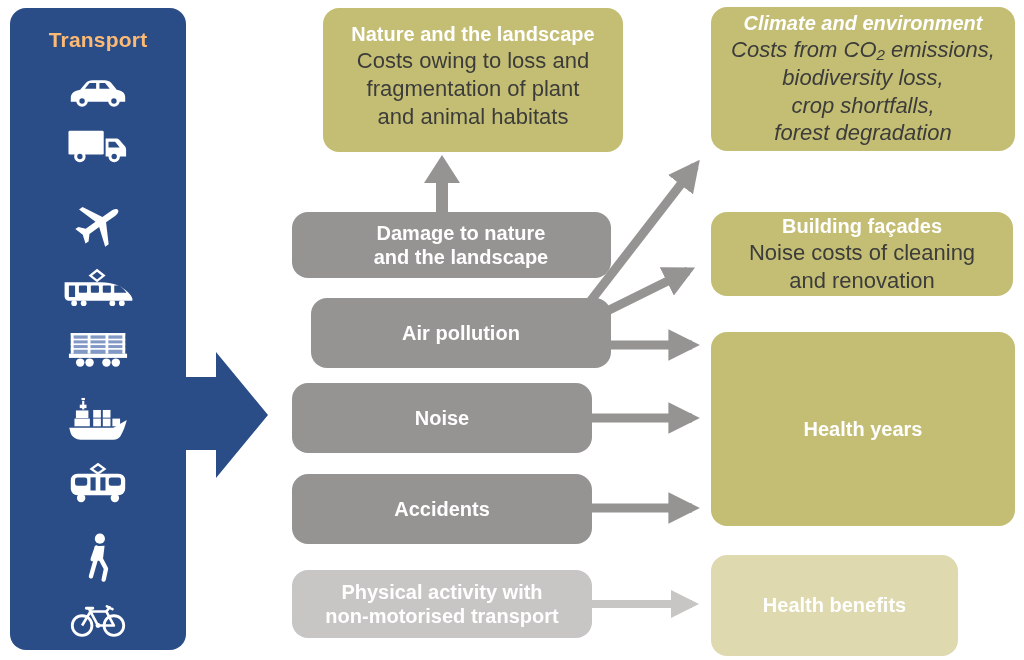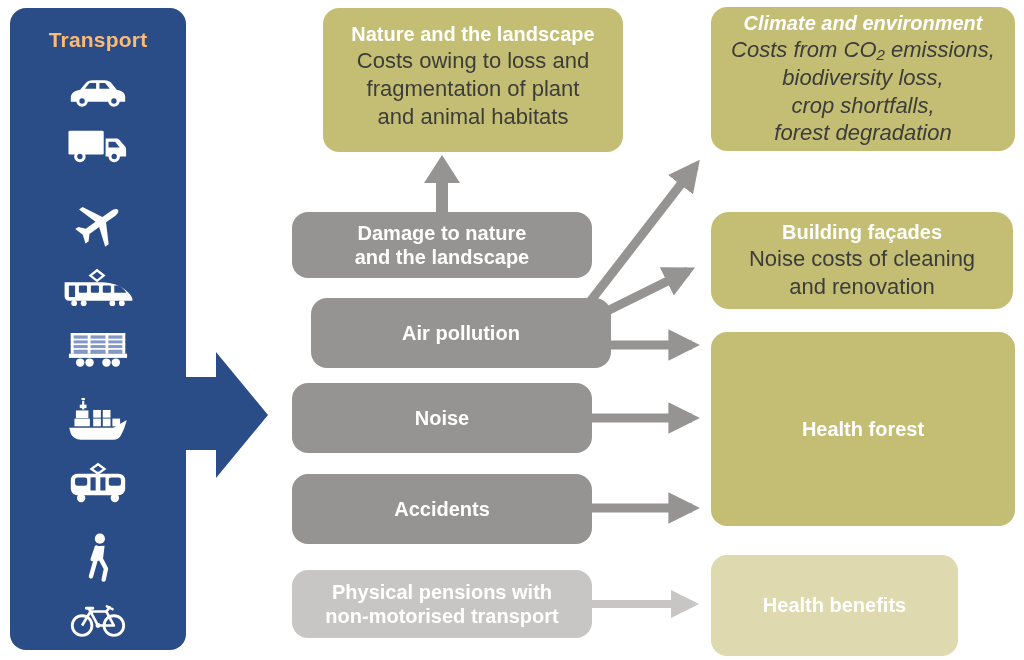--- a/index.html
+++ b/index.html
@@ -181,56 +181,56 @@
         <circle cx="14" cy="27" r="10.5" fill="none" stroke="#fff" stroke-width="3"></circle>
         <circle cx="48" cy="27" r="10.5" fill="none" stroke="#fff" stroke-width="3"></circle>
         <path d="M14 27 L23 12 L40 12 L48 27 L31 27 L23 12" fill="none" stroke="#fff" stroke-width="2.8" stroke-linejoin="round"></path>
         <path d="M23 12 L21.5 9 M18.5 8.5 L25.5 8.5" stroke="#fff" stroke-width="3" fill="none" stroke-linecap="round"></path>
         <path d="M40 12 L43.5 7.5 M40.5 6.5 L46.5 9.5" stroke="#fff" stroke-width="2.8" fill="none" stroke-linecap="round"></path>
         <circle cx="31" cy="27" r="2.6" fill="#fff"></circle>
       </svg>
     </div>
   </aside>
 
-  <div class="gbox" style="left:292px;top:212px;width:300px;height:66px;">
+  <div class="gbox" style="left:292px;top:212px;width:300px;height:66px;padding-left:19px;">
     <span>Damage to nature
 and the landscape</span>
   </div>
   <div class="gbox" style="left:292px;top:298px;width:300px;height:70px;margin-left:19px;">
     <span>Air pollution</span>
   </div>
   <div class="gbox" style="left:292px;top:474px;width:300px;height:70px;">
     <span>Accidents</span>
   </div>
   <div class="gbox" style="left:292px;top:383px;width:300px;height:70px;">
     <span>Noise</span>
   </div>
   <div class="gbox light" style="left:292px;top:570px;width:300px;height:68px;">
-    <span>Physical pensions with
+    <span>Physical activity with
 non-motorised transport</span>
   </div>
 
   <div class="obox top-align" style="left:292px;top:8px;width:300px;height:144px;margin-left:31px;">
     <div class="obox-title">Nature and the landscape</div>
     <div class="obox-body">Costs owing to loss and
 fragmentation of plant
 and animal habitats</div>
   </div>
   <div class="obox" style="left:711px;top:7px;width:304px;height:144px;font-style:italic;">
     <div class="obox-title">Climate and environment</div>
     <div class="obox-body">Costs from CO₂ emissions,
 biodiversity loss,
 crop shortfalls,
 forest degradation</div>
   </div>
-  <div class="obox" style="left:711px;top:212px;width:302px;height:97px;border-radius:18px;">
+  <div class="obox" style="left:711px;top:212px;width:302px;height:84px;">
     <div class="obox-title">Building façades</div>
     <div class="obox-body">Noise costs of cleaning
 and renovation</div>
   </div>
   <div class="obox" style="left:711px;top:332px;width:304px;height:194px;">
-    <div class="obox-title">Health forest</div>
+    <div class="obox-title">Health years</div>
   </div>
   <div class="obox light" style="left:711px;top:555px;width:247px;height:101px;gap:28px;">
     <div class="obox-title">Health benefits</div>
   </div>
 
 </div>
 
 </body></html>

